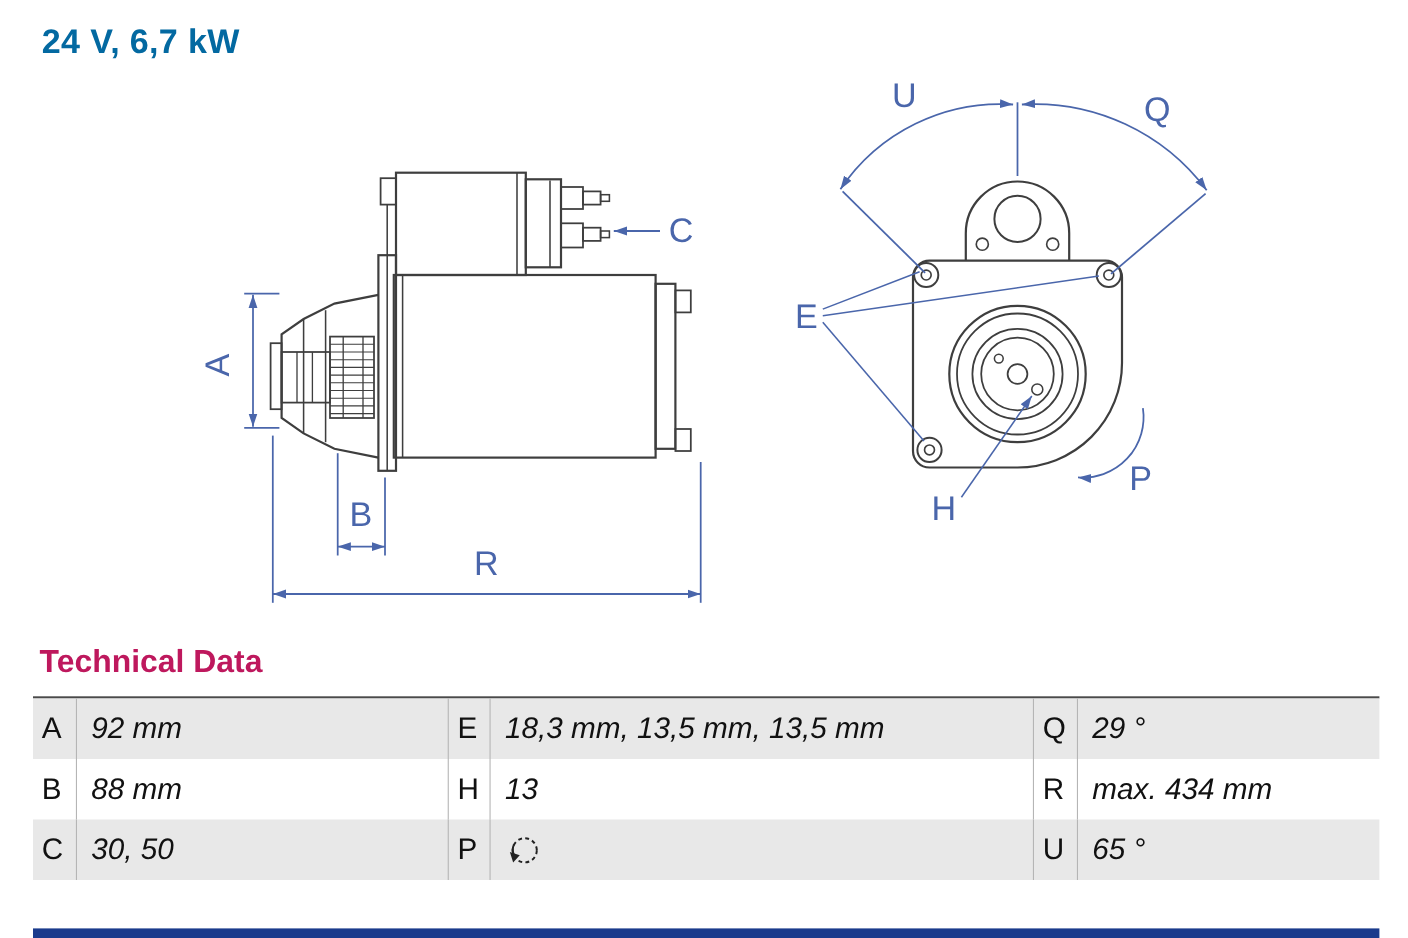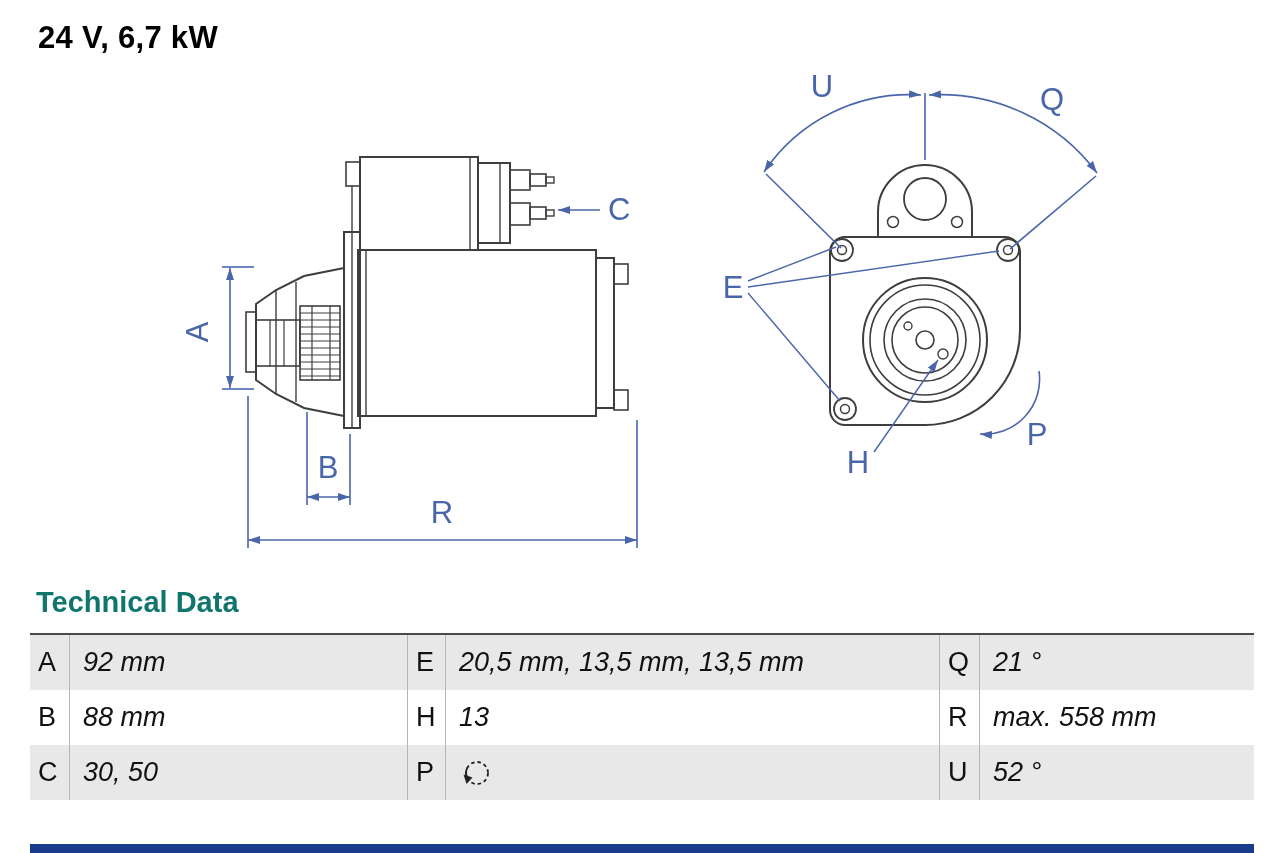--- a/index.html
+++ b/index.html
@@ -2,30 +2,30 @@
 <html><head>
 <meta charset="utf-8">
 <style>
   html,body{margin:0;padding:0;}
   body{
     width:1280px;height:853px;background:#ffffff;position:relative;overflow:hidden;
     font-family:"Liberation Sans",sans-serif;color:#111;
   }
   .page-title{
     position:absolute;left:38px;top:20px;
-    font-size:31px;font-weight:600;letter-spacing:0.3px;color:#000000;
+    font-size:31px;font-weight:600;letter-spacing:0.3px;color:#0369a1;
   }
   .drawing-svg{position:absolute;left:0;top:0;}
   .dimlabel{
     font-family:"Liberation Sans",sans-serif;
     font-size:31px;fill:#4a66ab;font-weight:400;
   }
   .section-title{
     position:absolute;left:36px;top:586px;
-    font-size:29px;font-weight:700;color:#0f766e;
+    font-size:29px;font-weight:700;color:#be185d;
   }
   .tech-table{
     position:absolute;left:30px;top:633px;width:1224px;
     border-top:2px solid #4a4a4a;
   }
   .t-row{
     display:grid;
     grid-template-columns:40px 338px 38px 494px 40px 1fr;
     height:55px;font-size:27px;
   }
@@ -170,46 +170,46 @@
   </svg>
 
   <div class="section-title">Technical Data</div>
 
   <div class="tech-table">
 
     <div class="t-row shaded">
       <div class="cell key">A</div>
       <div class="cell val">92 mm</div>
       <div class="cell key">E</div>
-      <div class="cell val">20,5 mm, 13,5 mm, 13,5 mm</div>
+      <div class="cell val">18,3 mm, 13,5 mm, 13,5 mm</div>
       <div class="cell key">Q</div>
-      <div class="cell val">21 °</div>
+      <div class="cell val">29 °</div>
     </div>
 
     <div class="t-row">
       <div class="cell key">B</div>
       <div class="cell val">88 mm</div>
       <div class="cell key">H</div>
       <div class="cell val">13</div>
       <div class="cell key">R</div>
-      <div class="cell val">max. 558 mm</div>
+      <div class="cell val">max. 434 mm</div>
     </div>
 
     <div class="t-row shaded">
       <div class="cell key">C</div>
       <div class="cell val">30, 50</div>
       <div class="cell key">P</div>
       <div class="cell val">
         <svg class="rot-icon" width="34" height="30" viewBox="0 0 34 30">
           <circle cx="16" cy="15" r="11" fill="none" stroke="#222" stroke-width="1.8" stroke-dasharray="3.5 3"></circle>
           <path d="M6.2,9.8 A11,11 0 0 0 6.4,19.6" fill="none" stroke="#222" stroke-width="1.8"></path>
           <polygon points="2.5,16.5 11.5,19.5 5.5,26" fill="#222"></polygon>
         </svg>
       </div>
       <div class="cell key">U</div>
-      <div class="cell val">52 °</div>
+      <div class="cell val">65 °</div>
     </div>
 
   </div>
 
   <div class="footer-bar"></div>
 
 </div>
 
 </body></html>

